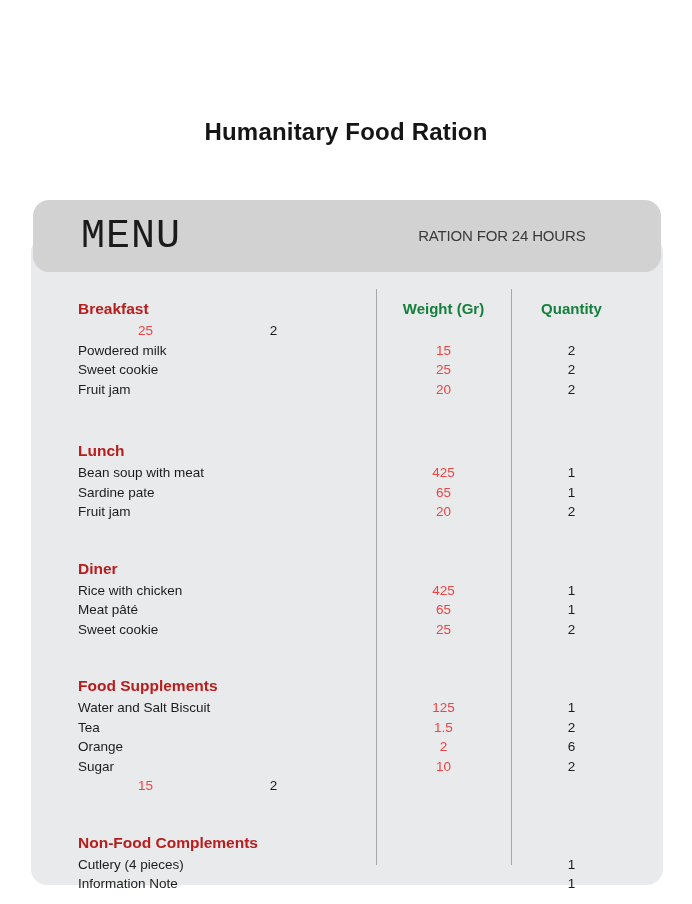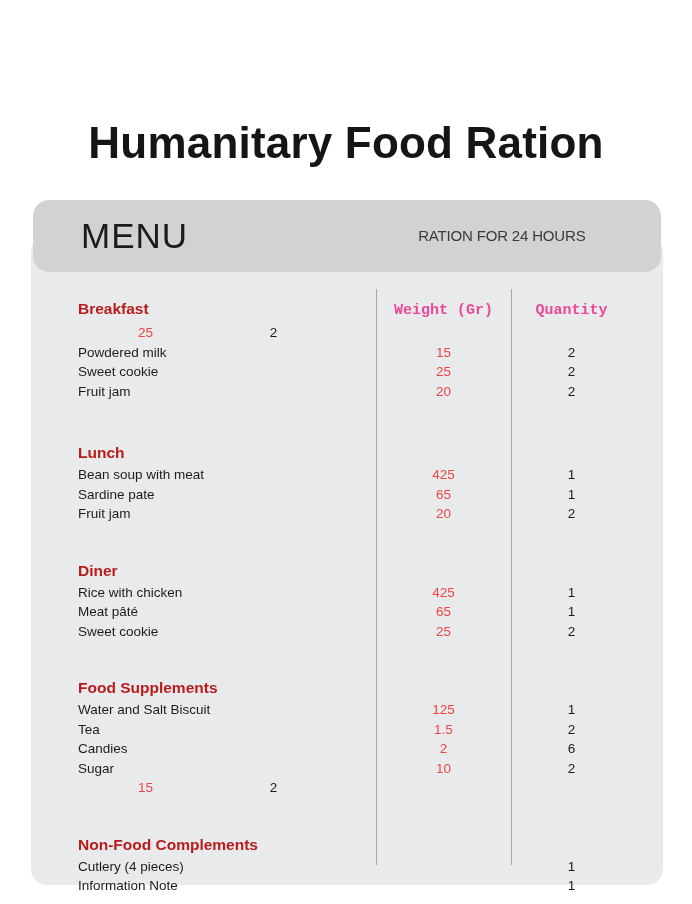--- a/index.html
+++ b/index.html
@@ -14,21 +14,21 @@
     height: 904px;
     background: #ffffff;
     overflow: hidden;
   }
   .page-title {
     position: absolute;
     top: 118px;
     left: 0;
     width: 100%;
     text-align: center;
-    font-size: 44px;
+    font-size: 24px;
     font-weight: 600;
     letter-spacing: 0.2px;
     color: #151515;
   }
   
   .menu-panel {
     position: absolute;
     left: 31px;
     top: 236px;
     width: 632px;
@@ -46,24 +46,25 @@
     background: #d2d2d3;
     border-radius: 16px;
     display: flex;
     align-items: center;
     justify-content: space-between;
     box-sizing: border-box;
     padding-left: 48px;
     padding-right: 76px;
   }
   .menu-title {
-    font-size: 35px;
+    font-size: 40px;
     font-weight: 400;
     letter-spacing: 1px;
     color: #1b1b1b;
+    font-family: Liberation Mono, monospace;
   }
   .ration-subtitle {
     font-size: 15.5px;
     font-weight: 400;
     letter-spacing: -0.2px;
     color: #3a3a3a;
     transform: scaleX(0.97);
     transform-origin: right center;
   }
   
@@ -114,22 +115,21 @@
     margin-right: 31px;
   }
   .section-title {
     font-size: 15.5px;
     font-weight: 700;
     color: #b91c1c;
   }
   .col-header {
     font-size: 15px;
     font-weight: 700;
-    color: #ec4899;
-    font-family: Liberation Mono, monospace;
+    color: #15803d;
   }
 </style>
 </head>
 <body>
 
 <div class="page">
 
   <div class="page-title">Humanitary Food Ration</div>
 
   <div class="menu-panel"></div>
@@ -223,21 +223,21 @@
           <div class="cell-name">Water and Salt Biscuit</div>
           <div class="cell-weight">125</div>
           <div class="cell-quantity">1</div>
         </div>
         <div class="row">
           <div class="cell-name">Tea</div>
           <div class="cell-weight">1.5</div>
           <div class="cell-quantity">2</div>
         </div>
         <div class="row">
-          <div class="cell-name">Candies</div>
+          <div class="cell-name">Orange</div>
           <div class="cell-weight">2</div>
           <div class="cell-quantity">6</div>
         </div>
         <div class="row">
           <div class="cell-name">Sugar</div>
           <div class="cell-weight">10</div>
           <div class="cell-quantity">2</div>
         </div>
         <div class="row">
           <div class="cell-weight">15</div>

